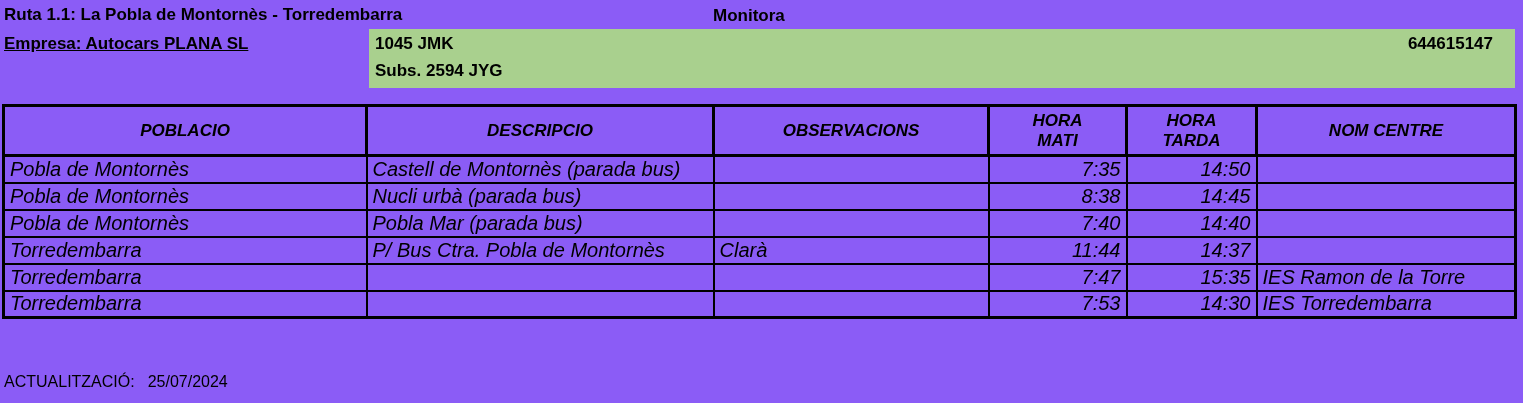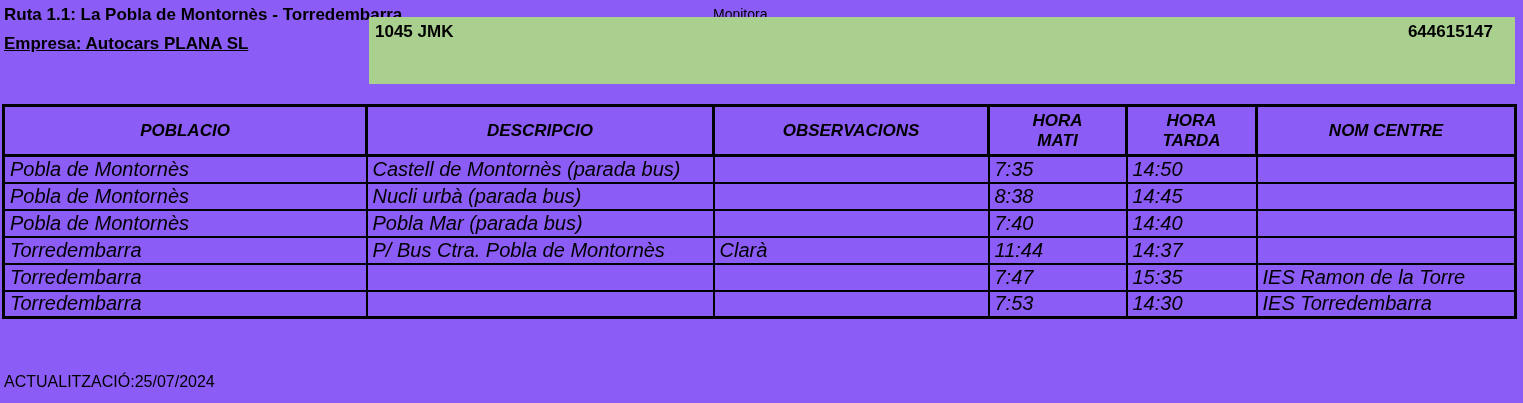--- a/index.html
+++ b/index.html
@@ -16,29 +16,29 @@
     overflow: hidden;
   }
 
   
   .route-title {
     position: absolute; left: 4px; top: 5px;
     font-size: 17px; font-weight: bold; white-space: nowrap;
   }
   .monitora-label {
     position: absolute; left: 713px; top: 6px;
-    font-size: 14px; font-weight: normal; white-space: nowrap;
+    font-size: 17px; font-weight: bold; white-space: nowrap;
   }
   .empresa-line {
     position: absolute; left: 4px; top: 34px;
     font-size: 17px; font-weight: bold; white-space: nowrap; text-decoration: underline;
   }
   .green-band {
-    position: absolute; left: 369px; top: 17px;
-    width: 1146px; height: 67px;
+    position: absolute; left: 369px; top: 29px;
+    width: 1146px; height: 59px;
   }
   .green-band .plate {
     position: absolute; left: 6px; top: 5px;
     font-size: 17px; font-weight: bold; white-space: nowrap;
   }
   .green-band .subs {
     position: absolute; left: 6px; top: 32px;
     font-size: 17px; font-weight: bold; white-space: nowrap;
   }
   .green-band .monitora-name {
@@ -74,40 +74,41 @@
     line-height: 1.15;
   }
   table.schedule tbody td {
     height: 27px;
     font-size: 20px;
     font-weight: normal;
     vertical-align: middle;
     padding: 0 5px;
   }
   table.schedule tbody td.c-left  { text-align: left; }
-  table.schedule tbody td.c-center{ text-align: left; }
+  table.schedule tbody td.c-center{ text-align: right; }
 
   
   .footer-line {
     position: absolute; left: 4px; top: 373px;
     font-size: 16px; white-space: nowrap;
   }
-  .footer-line .date { }
+  .footer-line .date { margin-left: 13px; }
 </style>
 </head>
 <body>
 
 <div class="page">
 
   <div class="route-title">Ruta 1.1: La Pobla de Montornès - Torredembarra</div>
   <div class="monitora-label">Monitora</div>
   <div class="empresa-line">Empresa: Autocars PLANA SL</div>
 
   <div class="green-band" style="background: rgb(169, 208, 142);">
     <div class="plate">1045 JMK</div>
+    <div class="subs">Subs. 2594 JYG</div>
     <div class="monitora-phone">644615147</div>
   </div>
 
   <table class="schedule">
     <colgroup>
       <col style="width:363px">
         <col style="width:347px">
         <col style="width:275px">
       <col style="width:138px">
         <col style="width:130px">

